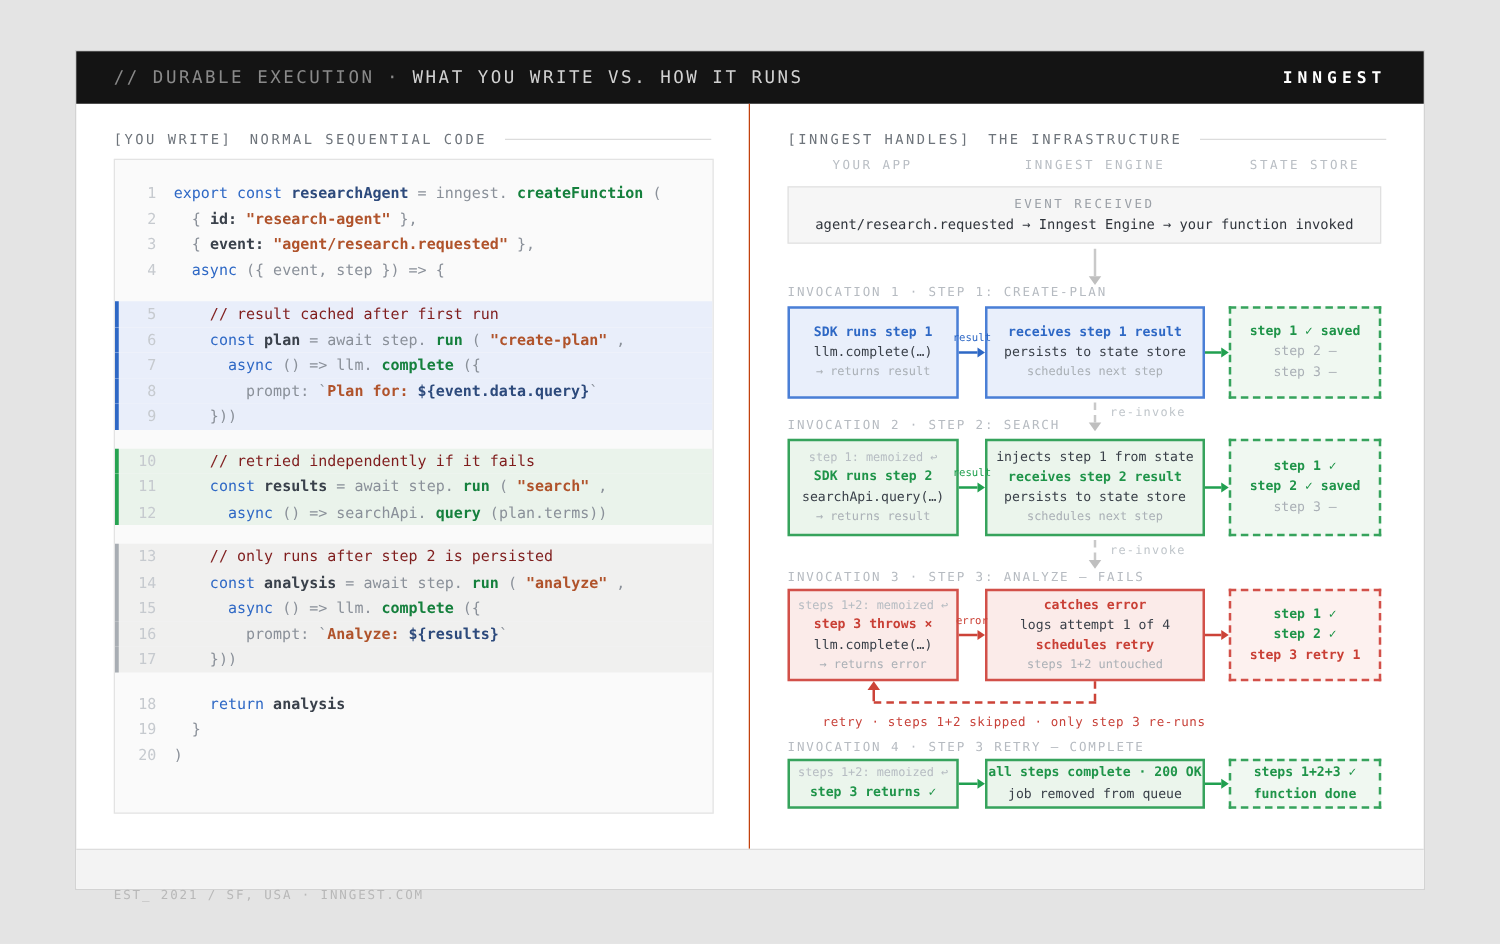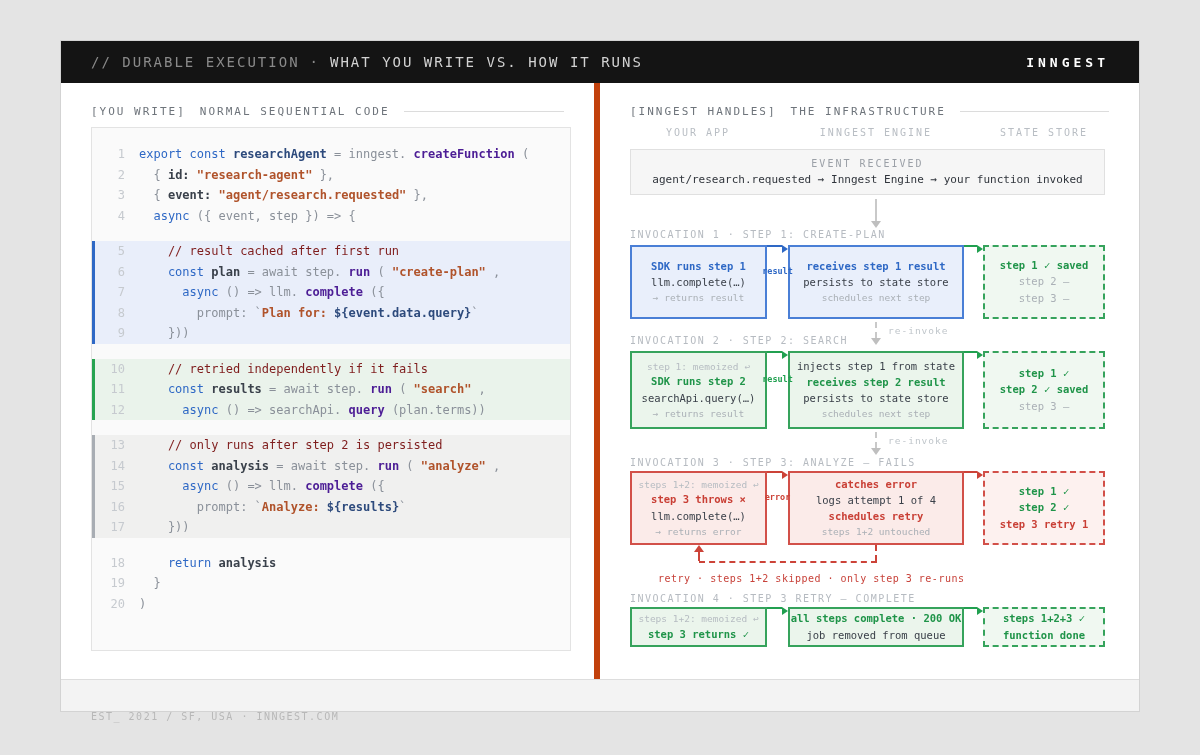--- a/index.html
+++ b/index.html
@@ -11,36 +11,36 @@
   .topbar { position:absolute; left:0; top:0; width:100%; height:42px; background:#141414;
     display:flex; align-items:center; justify-content:space-between; padding:0 30px; }
   .topbar .lft { font-size:14px; letter-spacing:2px; }
   .topbar .dim { color:#8a8a8a; }
   .topbar .sep { margin:0 10px; }
   .topbar .lite { color:#d2d2d2; }
   .brand { color:#ffffff; font-weight:bold; font-size:13px; letter-spacing:4px; }
   
   .bodywrap { position:absolute; top:42px; left:0; width:100%; height:598px; display:flex; }
   .panel { position:relative; width:540px; height:100%; }
-  .panel.left { border-right:6px solid #c2410c; }
+  .panel.left { border-right:1px solid #c2410c; }
   .sec-title { position:absolute; left:30px; right:30px; top:22px; display:flex; align-items:center;
     gap:14px; font-size:11px; letter-spacing:2px; color:#6e747b; white-space:nowrap; }
   .sec-title .rule { flex:1; height:1px; background:#dcdcdc; }
   
   .codebox { position:absolute; left:30px; top:44px; width:480px; height:524px;
     background:#fafafa; border:1px solid #e3e3e3; padding:16px 0; overflow:hidden; }
   .cline { display:flex; height:20.5px; line-height:20.5px; font-size:12px; white-space:pre;
     border-left:3px solid transparent; }
   .cline.gap { margin-top:15px; }
   .cline.hl-blue  { background:#e9eefa; border-left-color:#2e68c5; }
   .cline.hl-green { background:#eaf3eb; border-left-color:#27a351; }
   .cline.hl-gray  { background:#f0f0ef; border-left-color:#a8adb3; }
   .lnum { width:30px; text-align:right; margin-right:14px; color:#c6cacf; flex:none; }
   .tok-k { color:#2e68c5; }
-  .tok-f { color:#4c1d95; font-weight:bold; }
+  .tok-f { color:#15803d; font-weight:bold; }
   .tok-v { color:#2d4a7c; font-weight:bold; }
   .tok-b { color:#3a414b; font-weight:bold; }
   .tok-s { color:#b0532b; font-weight:bold; }
   .tok-t { color:#b0532b; font-weight:bold; }
   .tok-e { color:#2d4a7c; font-weight:bold; }
   .tok-c { color:#7f1d1d; }
   .tok-p { color:#8a9099; }
   
   .flow { position:absolute; left:30px; top:0; width:475px; height:100%; }
   .colhead { position:absolute; top:44px; transform:translateX(-50%); font-size:10px;
@@ -62,21 +62,21 @@
   .fline { white-space:nowrap; line-height:1.25; }
   .s-title-blue { color:#2e68c5; font-weight:bold; font-size:10.5px; }
   .s-title-green { color:#1f9449; font-weight:bold; font-size:10.5px; }
   .s-title-red { color:#c93f35; font-weight:bold; font-size:10.5px; }
   .s-code { color:#3a4049; font-size:10.5px; }
   .s-muted { color:#aab0b6; font-size:9.5px; }
   .s-dim { color:#b6bcc2; font-size:9.5px; }
   .s-green { color:#1f9449; font-weight:bold; font-size:10.5px; }
   .s-red { color:#c93f35; font-weight:bold; font-size:10.5px; }
   .s-gray { color:#aab0b6; font-size:10.5px; }
-  .azone { position:relative; flex:none; display:flex; align-items:flex-start;font-weight:bold; }
+  .azone { position:relative; flex:none; display:flex; align-items:center; }
   .azone .shaft { flex:1; height:2px; }
   .azone .head { width:0; height:0; border-top:4px solid transparent; border-bottom:4px solid transparent; flex:none; }
   .azone .albl { position:absolute; left:50%; transform:translateX(-50%); top:calc(50% - 16px);
     font-size:8.5px; white-space:nowrap; }
   .arr-blue .shaft { background:#2e68c5; } .arr-blue .head { border-left:6px solid #2e68c5; } .arr-blue .albl { color:#2e68c5; }
   .arr-green .shaft { background:#21a050; } .arr-green .head { border-left:6px solid #21a050; } .arr-green .albl { color:#21a050; }
   .arr-red .shaft { background:#cc4338; } .arr-red .head { border-left:6px solid #cc4338; } .arr-red .albl { color:#cc4338; }
   .vline-solid { position:absolute; width:0; border-left:2px solid #c9c9c9; }
   .vline-dash { position:absolute; width:0; border-left:2px dashed #c9c9c9; }
   .tri-down { position:absolute; width:0; height:0; border-left:5px solid transparent;

